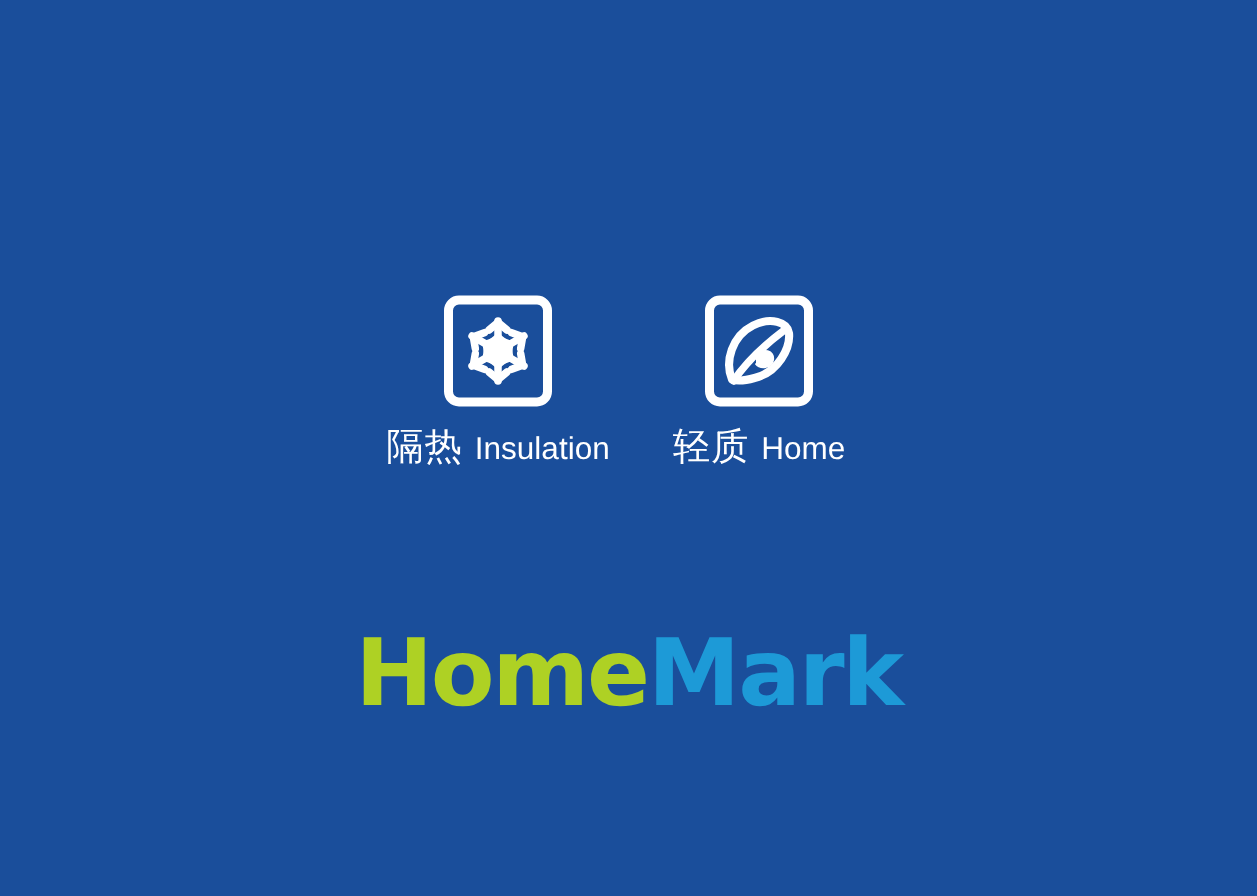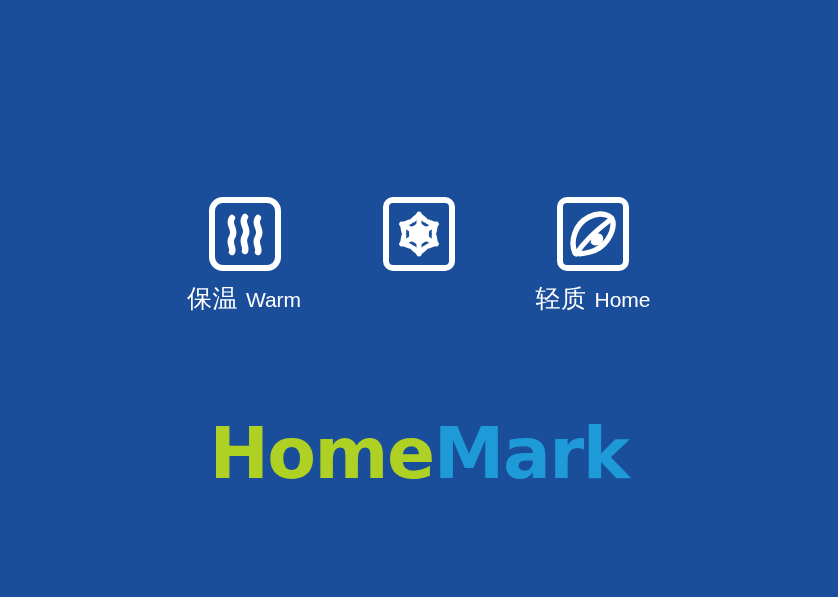--- a/index.html
+++ b/index.html
@@ -66,49 +66,35 @@
   .feature.f-light     .caption { transform: translateX(0px); }
 
   
   .logo {
     position: absolute;
     left: 0;
     top: 418px;
     width: 838px;
     text-align: center;
     line-height: 1;
-    font-size: 71px;
+    font-size: 62px;
     font-weight: bold;
     letter-spacing: -1.5px;
     font-family: "DejaVu Sans", "Liberation Sans", sans-serif;
   }
   .logo .part-a { color: #aed124; }
   .logo .part-b { color: #1d9ad7; }
 </style>
 </head>
 <body>
 
 <div id="stage" style="background: rgb(26, 78, 155);">
 
   <div class="features">
 
-    <div class="feature f-warm">
-      <span class="icon-box">
-        <svg viewBox="0 0 74 76" width="74" height="76" aria-hidden="true">
-          <rect x="4" y="4" width="66" height="68" rx="11" ry="11" fill="none" stroke="#ffffff" stroke-width="6"></rect>
-          <path d="M24 22 C19 29, 29 33, 24 41 C20 48, 26 51, 24 56" fill="none" stroke="#ffffff" stroke-width="6.4" stroke-linecap="round"></path>
-          <path d="M37 21 C32 28, 42 32, 37 40 C33 47, 39 50, 37 55" fill="none" stroke="#ffffff" stroke-width="6.4" stroke-linecap="round"></path>
-          <path d="M50 22 C45 29, 55 33, 50 41 C46 48, 52 51, 50 56" fill="none" stroke="#ffffff" stroke-width="6.4" stroke-linecap="round"></path>
-        </svg>
-      </span>
-      <span class="caption">
-        <span class="cn">保温</span>
-        <span class="en">Warm</span>
-      </span>
-    </div>
 
 
     <div class="feature f-insul">
       <span class="icon-box">
         <svg viewBox="0 0 74 76" width="74" height="76" aria-hidden="true">
           <rect x="4" y="4" width="66" height="68" rx="7" ry="7" fill="none" stroke="#ffffff" stroke-width="6"></rect>
           <g stroke="#ffffff" stroke-width="5" stroke-linecap="round" fill="none">
             <g transform="translate(37,38)">
               <g>
                 <line x1="0" y1="-20" x2="0" y2="20"></line>
@@ -141,20 +127,24 @@
                 <line x1="-5" y1="-5" x2="0" y2="-9"></line>
                 <line x1="5" y1="-5" x2="0" y2="-9"></line>
                 <line x1="-5" y1="5" x2="0" y2="9"></line>
                 <line x1="5" y1="5" x2="0" y2="9"></line>
               </g>
               <circle cx="0" cy="0" r="3.1" fill="#ffffff" stroke="none"></circle>
             </g>
           </g>
         </svg>
       </span>
+      <span class="caption">
+        <span class="cn">隔热</span>
+        <span class="en">Insulation</span>
+      </span>
     </div>
 
     <div class="feature f-light">
       <span class="icon-box">
         <svg viewBox="0 0 74 76" width="74" height="76" aria-hidden="true">
           <rect x="4" y="4" width="66" height="68" rx="7" ry="7" fill="none" stroke="#ffffff" stroke-width="6"></rect>
           <path d="M19 57 C14 45, 19 28, 33 21 C45 15, 56 19, 57 26
                    C58 36, 50 52, 34 56 C27 58, 22 58, 19 57 Z" fill="none" stroke="#ffffff" stroke-width="5.4" stroke-linejoin="round"></path>
           <path d="M20 58 C28 46, 42 33, 54 24" fill="none" stroke="#ffffff" stroke-width="5" stroke-linecap="round"></path>
           <path d="M35 42 C40 36, 47 38, 46 44 C45 49, 38 50, 35 46" fill="#ffffff" stroke="#ffffff" stroke-width="2"></path>

